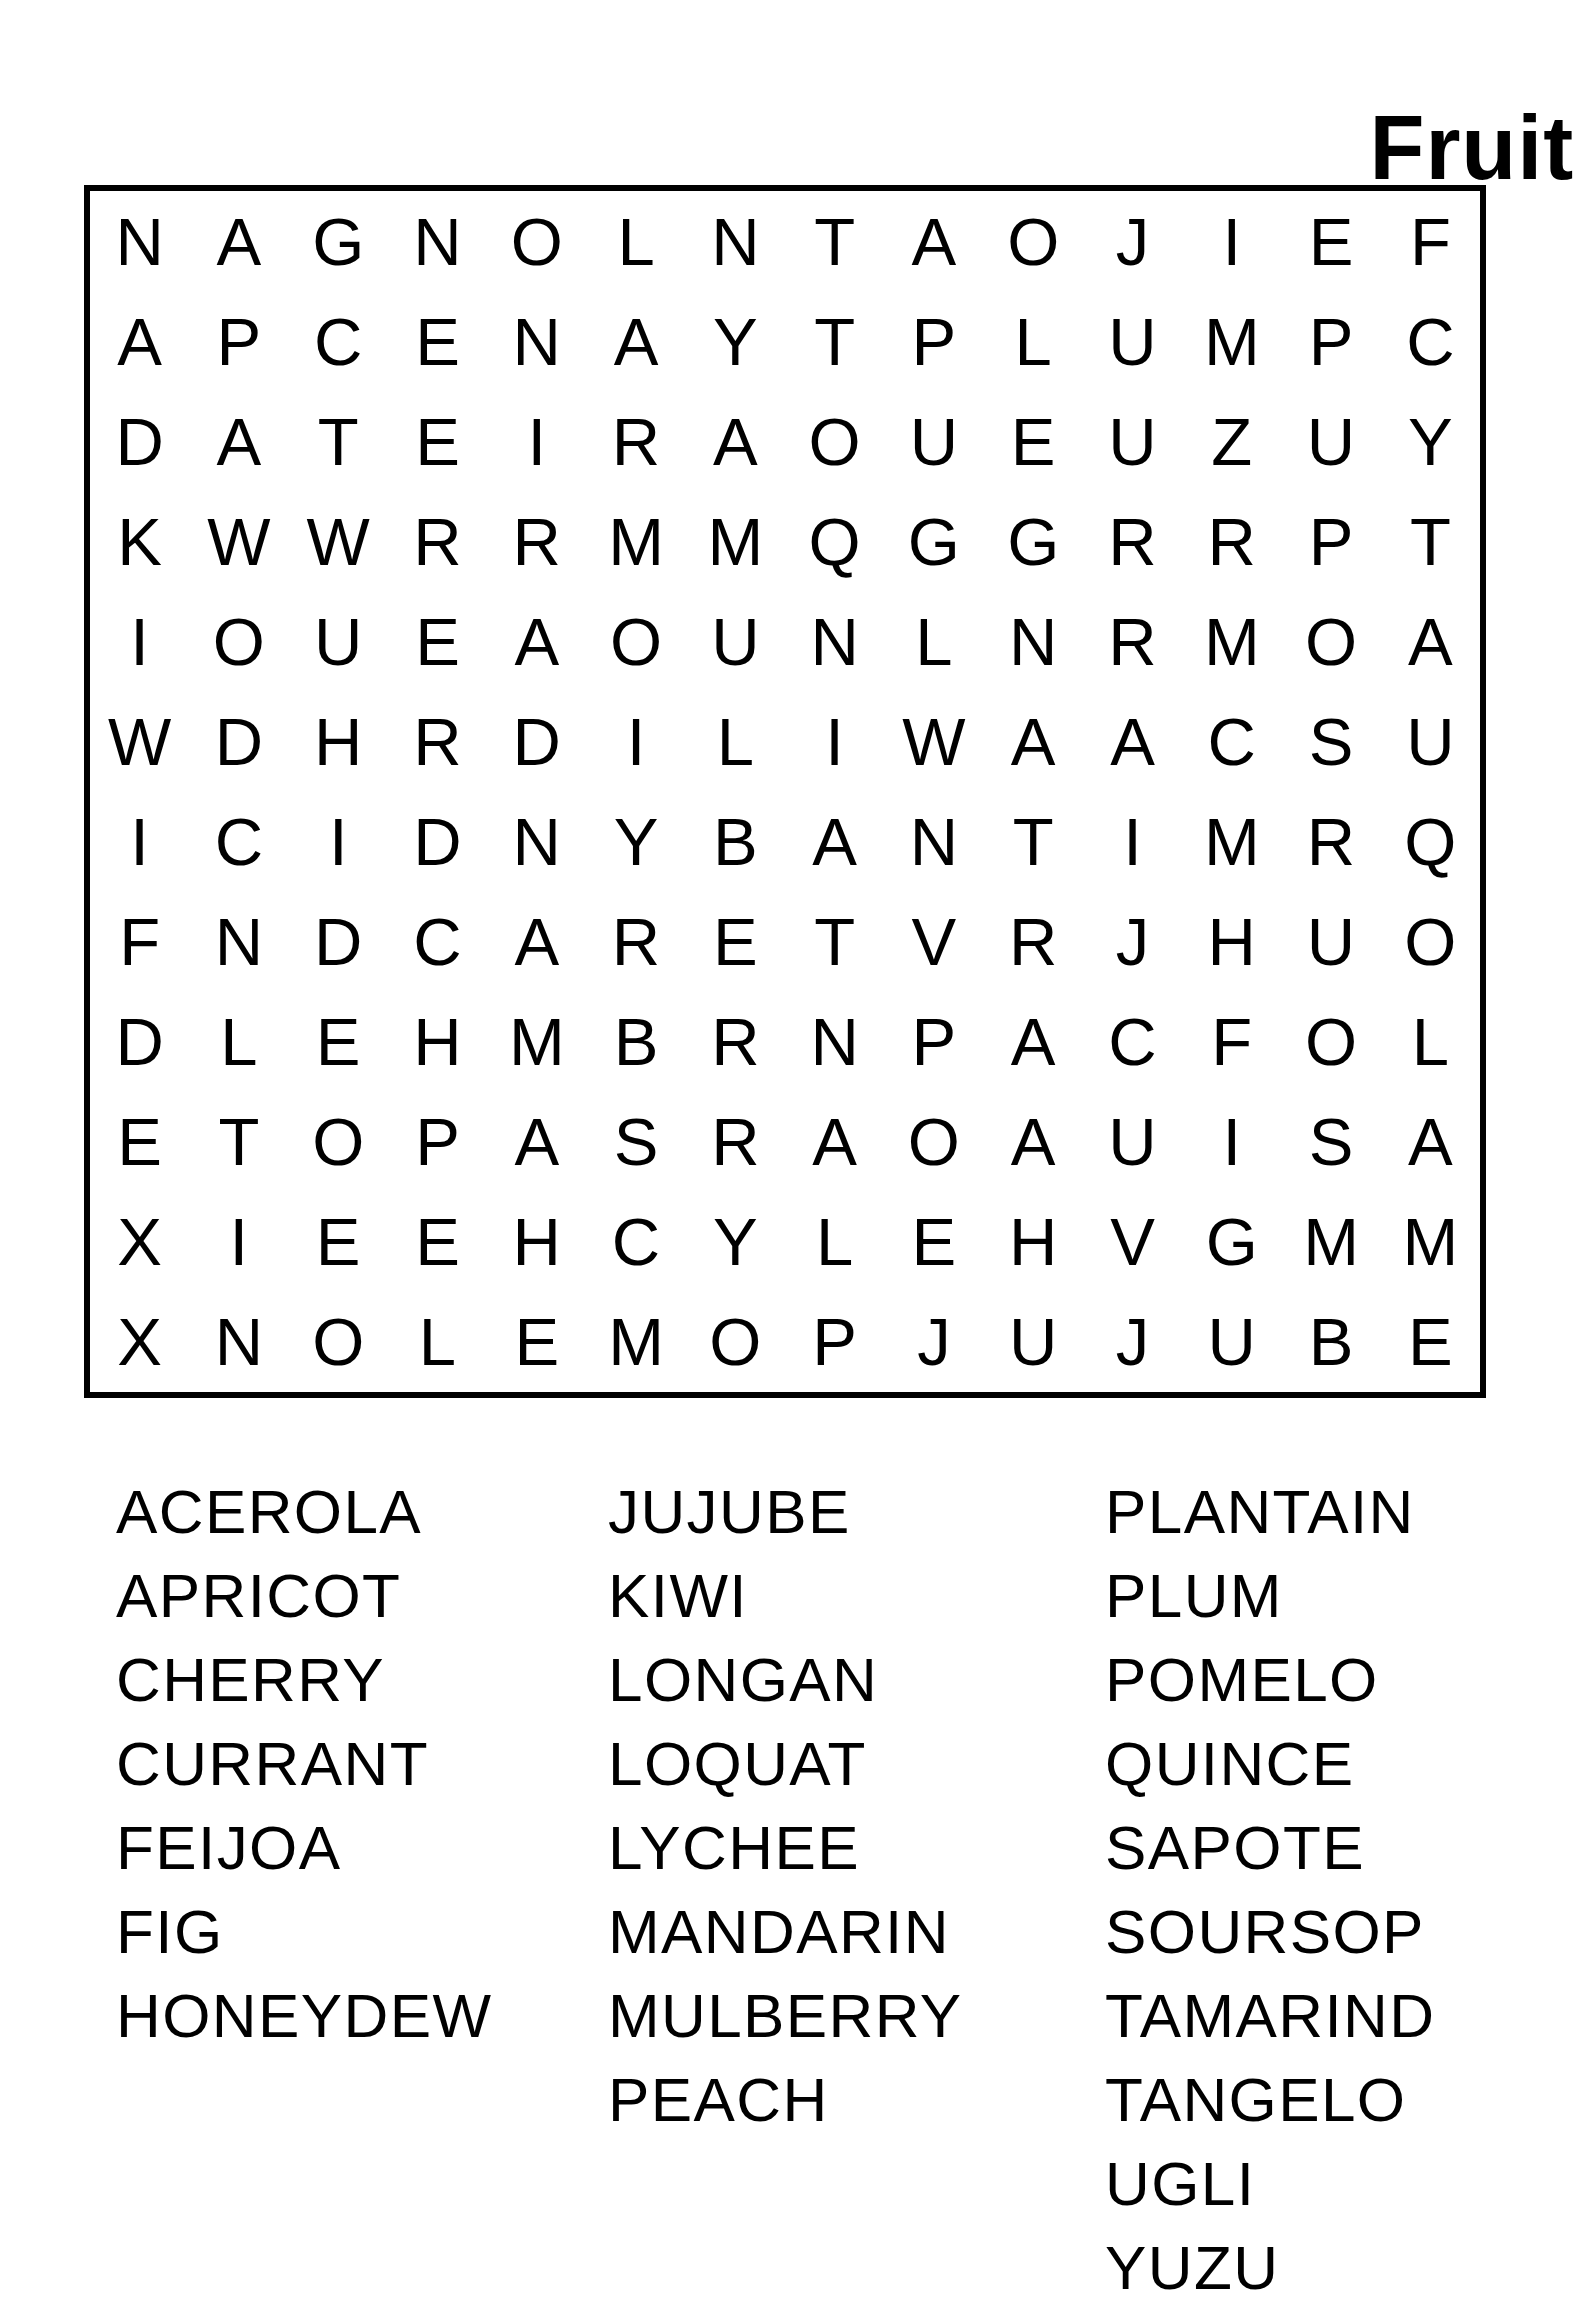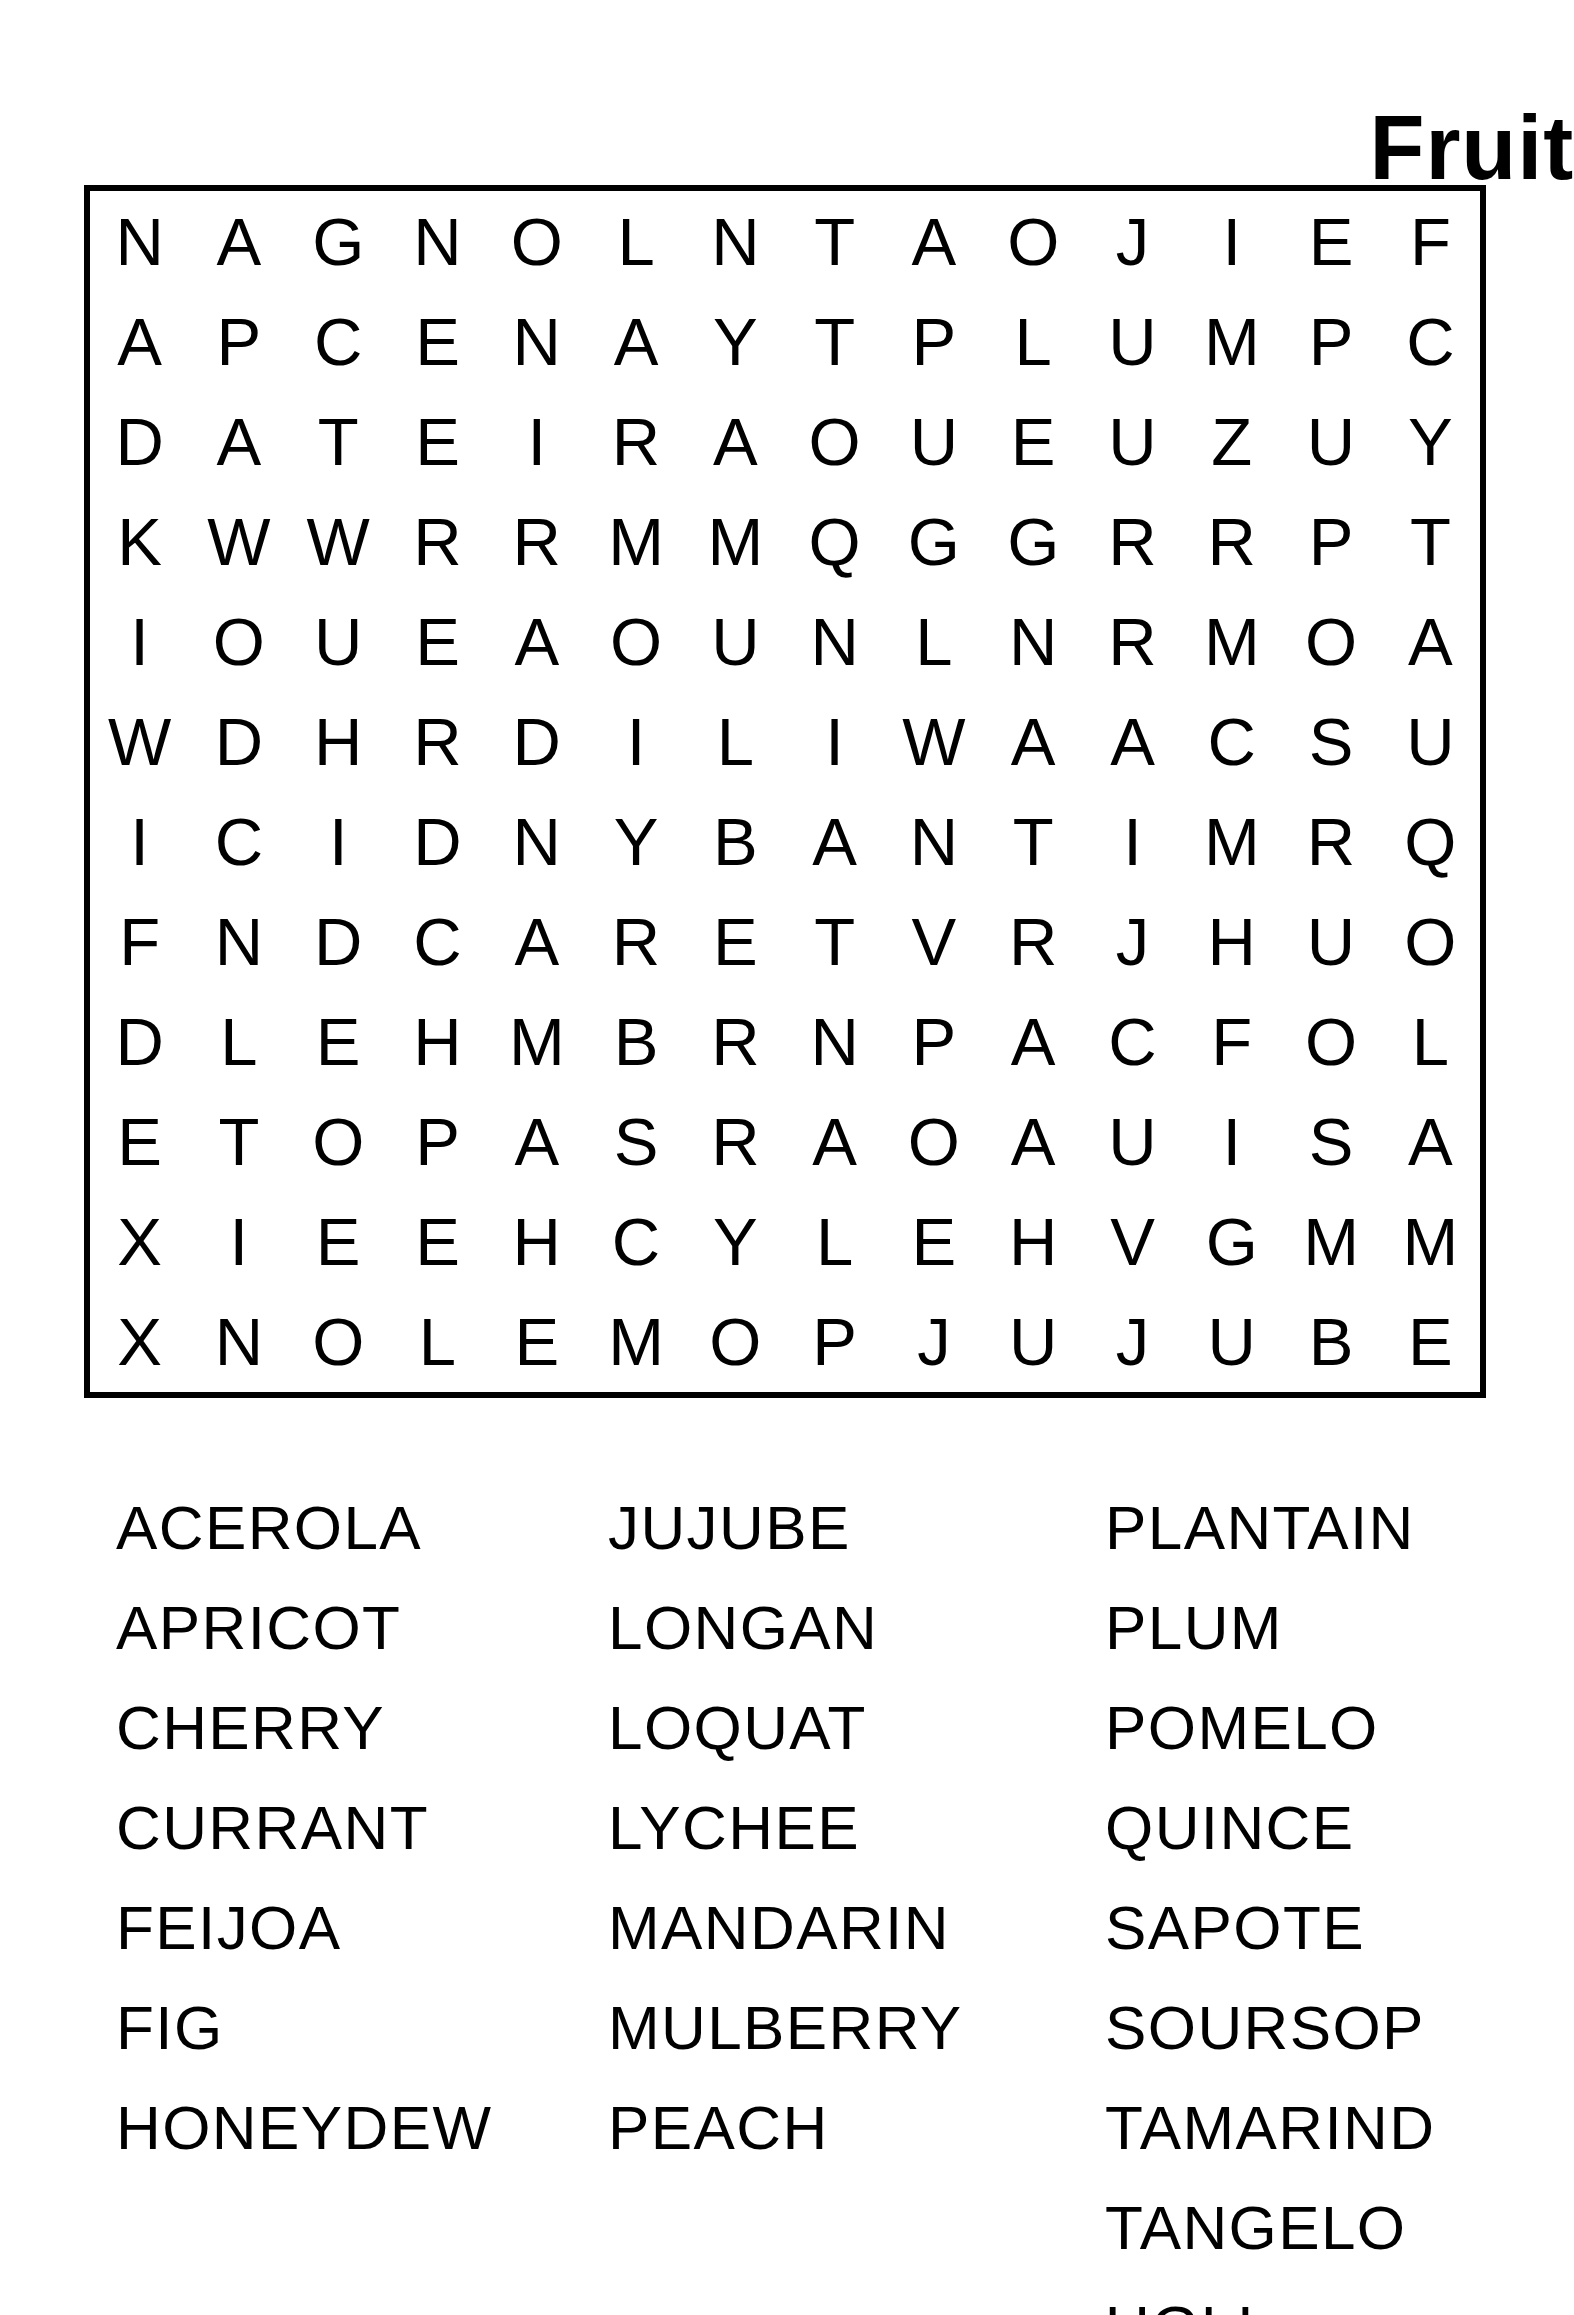--- a/index.html
+++ b/index.html
@@ -55,21 +55,20 @@
   .word-col-1 { left: 116px; }
   .word-col-2 { left: 608px; }
   .word-col-3 { left: 1105px; }
   .word {
     height: 84px;
     display: flex;
     align-items: center;
     font-size: 62px;
     letter-spacing: 1.4px;
     white-space: nowrap;
-    margin-top: 16px;
   }
 </style>
 </head>
 <body>
 
 <div class="page">
   <h1 class="title">Fruit</h1>
 
   <div class="grid-box">
       <span class="cell">N</span>
@@ -246,20 +245,21 @@
       <div class="word">ACEROLA</div>
       <div class="word">APRICOT</div>
       <div class="word">CHERRY</div>
       <div class="word">CURRANT</div>
       <div class="word">FEIJOA</div>
       <div class="word">FIG</div>
       <div class="word">HONEYDEW</div>
     </div>
   <div class="word-col word-col-2">
       <div class="word">JUJUBE</div>
+      <div class="word">KIWI</div>
       <div class="word">LONGAN</div>
       <div class="word">LOQUAT</div>
       <div class="word">LYCHEE</div>
       <div class="word">MANDARIN</div>
       <div class="word">MULBERRY</div>
       <div class="word">PEACH</div>
     </div>
   <div class="word-col word-col-3">
       <div class="word">PLANTAIN</div>
       <div class="word">PLUM</div>

